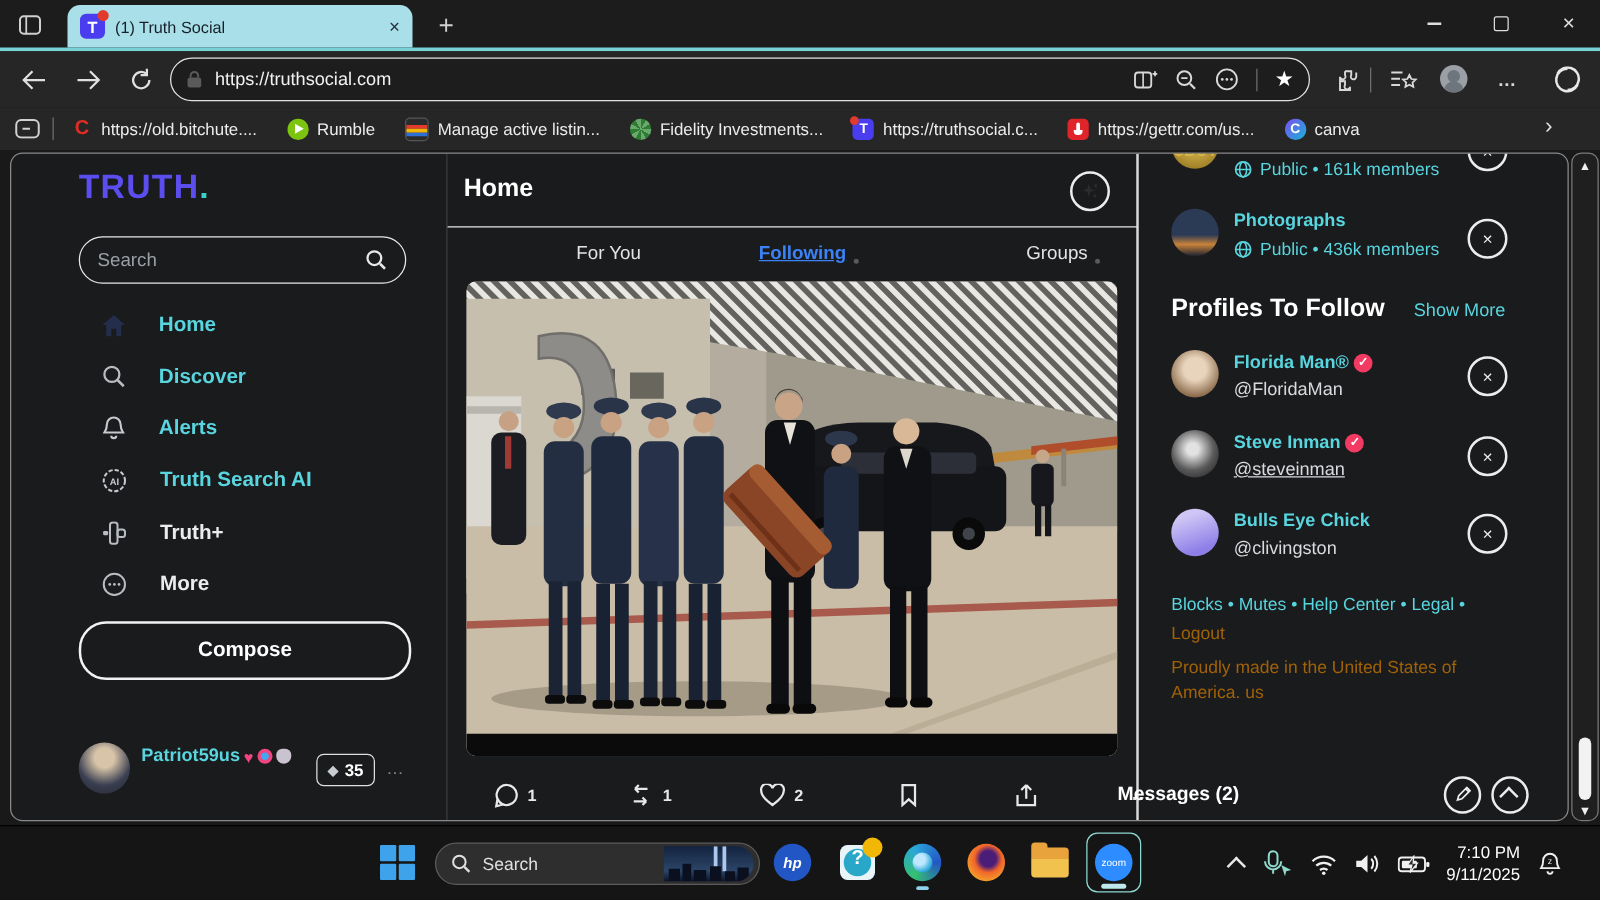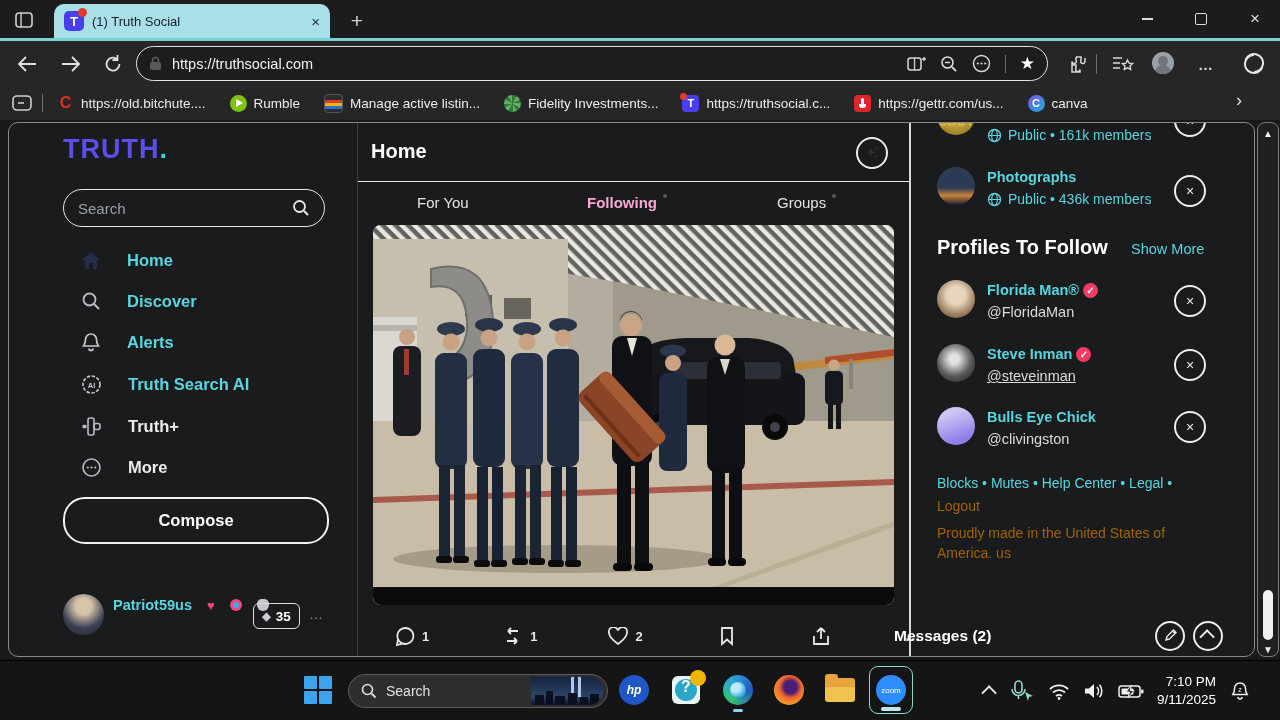--- a/index.html
+++ b/index.html
@@ -72,36 +72,36 @@
             display:flex;align-items:center;padding:0 14px;box-sizing:border-box;color:#9aa0a6;font-size:15px;}
   .s-search .mag{margin-left:auto;}
   .mrow{left:72px;width:260px;height:26px;display:flex;align-items:center;gap:26px;}
   .mlabel{font-size:16.5px;font-weight:bold;}
   .teal{color:#58d5de;}
   .white{color:#ececec;}
   .compose{left:54px;top:374px;width:262px;height:43px;border:2px solid #f2f2f2;border-radius:22px;
            display:flex;align-items:center;justify-content:center;font-size:16.5px;font-weight:bold;color:#fff;}
   .pfava{left:54px;top:471px;width:41px;height:41px;border-radius:50%;
          background:radial-gradient(circle at 50% 30%,#d8c4a8 22%,#3a3f52 62%,#23262e);}
-  .pname{left:104px;top:474px;font-size:14.5px;font-weight:bold;color:#58d5de;display:flex;align-items:center;gap:15px;}
+  .pname{left:104px;top:474px;font-size:14.5px;font-weight:bold;color:#58d5de;display:flex;align-items:center;gap:3px;}
   .phandle{left:104px;top:493px;font-size:14.5px;color:#d2d5d9;margin-top:44px;}
   .gembadge{left:244px;top:480px;width:47px;height:26px;border:1.5px solid #dedede;border-radius:6px;
             display:flex;align-items:center;justify-content:center;gap:5px;font-size:13.5px;font-weight:bold;color:#fff;box-sizing:border-box;}
   .gem{color:#c9ccd1;font-size:11px;}
   .pmore{left:300px;top:483px;color:#8a8a8a;font-size:14px;letter-spacing:2px;}
   .em-heart{color:#f0457e;font-size:13px;}
   .em-target{width:12px;height:12px;border-radius:50%;background:#f0457e;position:relative;display:inline-block;}
   .em-target::after{content:"";position:absolute;left:3px;top:3px;width:6px;height:6px;border-radius:50%;background:#3fa8f0;}
   .em-rabbit{width:12px;height:12px;border-radius:40% 40% 50% 50%;background:#c9c2cf;display:inline-block;}
   
   .hometitle{left:362px;top:17px;font-size:20px;font-weight:800;color:#fff;}
   .sparklebtn{left:847px;top:14px;width:32px;height:32px;border:2px solid #ececec;border-radius:50%;
               box-sizing:border-box;display:flex;align-items:center;justify-content:center;}
   .hdivider{left:349px;top:58px;width:552px;height:1px;background:#e8e8e8;}
-  .feedtab{top:71px;font-size:15px;display:flex;align-items:flex-start;gap:6px;}
+  .feedtab{top:71px;font-size:15px;display:flex;align-items:flex-end;gap:6px;margin-left:44px;}
   .tabdot{width:4px;height:4px;border-radius:50%;background:#5a5a5a;}
   .video{left:364px;top:102px;width:521px;height:380px;border-radius:8px;overflow:hidden;}
   .actionbar{left:364px;top:492px;width:521px;height:42px;display:flex;align-items:center;}
   .act{display:flex;align-items:center;gap:6px;color:#e8e8e8;font-size:13px;font-weight:bold;}
   
   .grpava{width:38px;height:38px;border-radius:50%;}
   .gname{font-size:14.5px;font-weight:bold;color:#58d5de;}
   .gmeta{font-size:14px;color:#58d5de;display:flex;align-items:center;gap:6px;}
   .xbtn{width:32px;height:32px;border:2px solid #ececec;border-radius:50%;box-sizing:border-box;
         display:flex;align-items:center;justify-content:center;color:#ececec;font-size:14px;}
@@ -368,21 +368,21 @@
           <path d="M7 2 L8.2 6 L12 7.2 L8.2 8.4 L7 12.4 L5.8 8.4 L2 7.2 L5.8 6 Z" fill="#2c2c2c"></path>
           <circle cx="12.5" cy="3.5" r="1.3" fill="#2c2c2c"></circle>
           <circle cx="12" cy="11.5" r="1.2" fill="#2c2c2c"></circle>
         </svg>
     </div>
     <div class="abs hdivider"></div>
 
     <div class="abs feedtab" style="left:408px;color:#e4e4e4;">
         <span>For You</span>
       </div>
-    <div class="abs feedtab" style="left:578px;color:#f9a8d4;font-weight:800;">
+    <div class="abs feedtab" style="left:554px;color:#3b82f6;font-weight:800;text-decoration:underline;">
         <span>Following</span>
         <span class="tabdot"></span>
       </div>
     <div class="abs feedtab" style="left:768px;color:#e4e4e4;">
         <span>Groups</span>
         <span class="tabdot"></span>
       </div>
 
     <div class="abs video">
       <svg width="521" height="380" viewBox="0 0 521 380" preserveAspectRatio="none">

